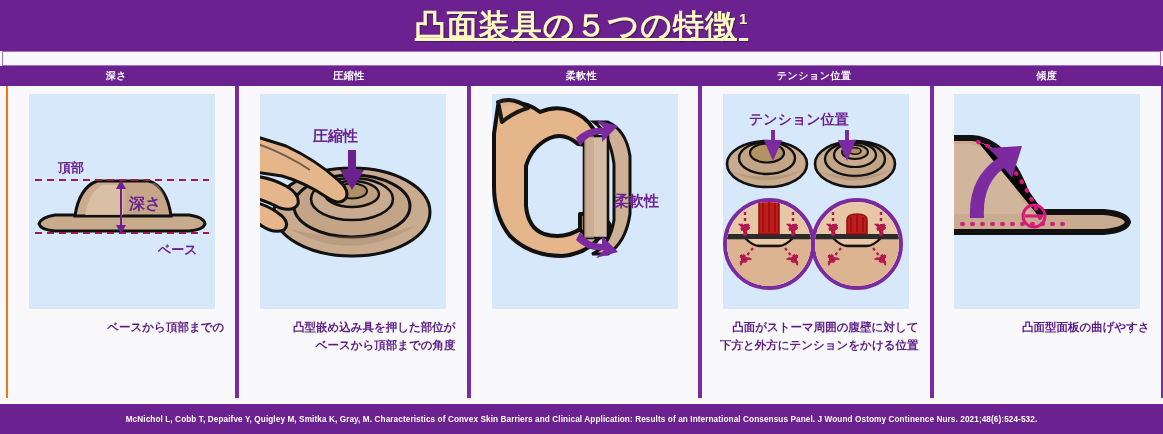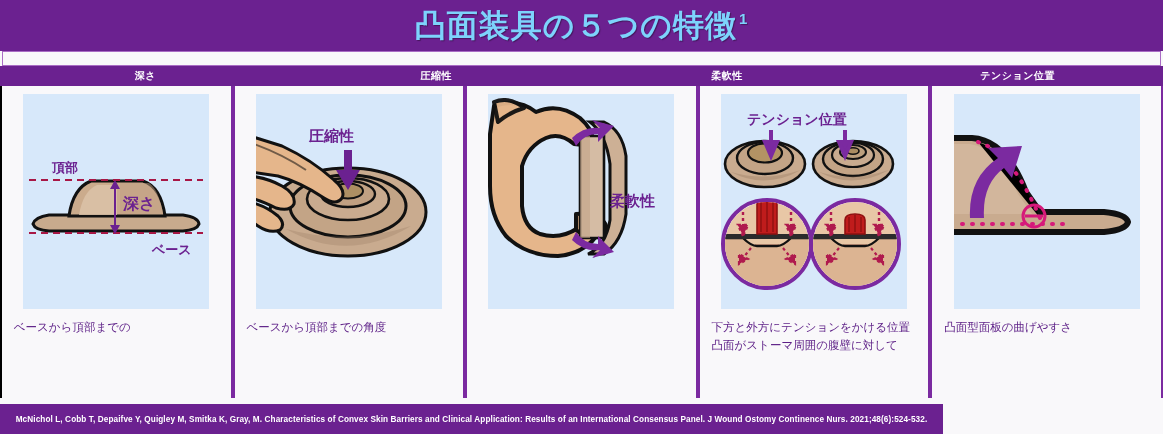--- a/index.html
+++ b/index.html
@@ -15,23 +15,24 @@
     box-sizing:border-box;
   }
 
   
   .title-band{
     position:absolute;left:0;top:0;width:1163px;height:51px;
     background:#6b2190;
     display:flex;align-items:center;justify-content:center;
   }
   .title-text{
-    color:#7dd3fc;font-size:31px;font-weight:bold;letter-spacing:1px;
+    color:#fef9c3;font-size:31px;font-weight:bold;letter-spacing:1px;
     text-shadow:1px 1px 1px rgba(0,0,0,.35);
     white-space:nowrap;
+    text-decoration:underline;
   }
   .title-text sup{font-size:15px;vertical-align:super;margin-left:2px;}
 
   
   .white-strip{
     position:absolute;left:2px;top:51px;width:1159px;height:15px;
     background:#f9f8fa;border:1px solid #a96cc4;box-sizing:border-box;
   }
 
   
@@ -50,33 +51,33 @@
     position:absolute;left:0;top:86px;width:1163px;height:312px;
     display:flex;
   }
   .col{
     flex:1 1 0;position:relative;
     background:#f9f8fa;
     border-left:2px solid #7b2aa0;border-right:2px solid #7b2aa0;
     box-sizing:border-box;
     display:flex;flex-direction:column;align-items:center;
   }
-  .col:first-child{border-left:2px solid #000000;}
+  .col:first-child{border-left:2px solid #f97316;margin-left:6px;}
   .art{
     width:186px;height:215px;margin-top:8px;
     background:#d7e8fa;position:relative;overflow:hidden;
   }
   .caption{
-    margin-top:10px;width:205px;text-align:left;
-    color:#5c1e86;font-size:11.5px;font-weight:normal;line-height:1.55;
+    margin-top:10px;width:205px;text-align:right;
+    color:#5c1e86;font-size:11.5px;font-weight:bold;line-height:1.55;
   }
 
   
   .footer{
-    position:absolute;left:0;top:404px;width:943px;height:30px;
+    position:absolute;left:0;top:404px;width:1163px;height:30px;
     background:#6b2190;display:flex;align-items:center;justify-content:center;
   }
   .footer-text{
     color:#ffffff;font-size:8.2px;font-weight:bold;letter-spacing:.1px;
     white-space:nowrap;
   }
 
   
   .lbl{position:absolute;color:#6b2190;font-weight:bold;white-space:nowrap;}
 
@@ -91,20 +92,21 @@
     <div class="title-text"><span>凸面装具の５つの特徴</span><sup>1</sup></div>
   </div>
 
   <div class="white-strip"></div>
 
   <div class="head-band">
     <div class="head-cell">深さ</div>
     <div class="head-cell">圧縮性</div>
     <div class="head-cell">柔軟性</div>
     <div class="head-cell">テンション位置</div>
+    <div class="head-cell">傾度</div>
   </div>
 
   <div class="cols">
 
     <div class="col">
       <div class="art">
         <svg width="186" height="215" viewBox="0 0 186 215">
 
           <g>
             <path d="M10 130 Q12 123 26 121 L160 121 Q175 123 176 130 Q174 136 160 137 L26 137 Q12 136 10 130 Z" fill="#c8aa8d" stroke="#111" stroke-width="3"></path>
@@ -150,20 +152,21 @@
           <path d="M-2 50 Q26 60 50 76" fill="none" stroke="#111" stroke-width="2" opacity=".55"></path>
 
           <g>
             <line x1="92" y1="56" x2="92" y2="83" stroke="#6b2190" stroke-width="8"></line>
             <polygon points="92,96 80,76 104,76" fill="#6b2190"></polygon>
           </g>
           <text x="53" y="47" fill="#6b2190" font-size="15" font-weight="bold" font-family="'Liberation Sans',sans-serif">圧縮性</text>
         </svg>
       </div>
       <div class="caption">
+        <div>凸型嵌め込み具を押した部位が</div>
         <div>ベースから頂部までの角度</div>
       </div>
     </div>
 
     <div class="col">
       <div class="art">
         <svg width="186" height="215" viewBox="0 0 186 215">
 
           <g fill="#e5b68b" stroke="#111" stroke-width="4" stroke-linejoin="round" stroke-linecap="round">
             <path d="M6 12 Q30 4 48 18 Q70 8 92 24 Q108 38 104 52 L86 50 Q72 38 58 44
@@ -266,22 +269,22 @@
             <g stroke="#b01a4e" stroke-width="2.2" stroke-dasharray="3 3" fill="#b01a4e">
               <line x1="118" y1="154" x2="110" y2="164"></line>
                 <polygon points="106,170 106,160 115,165"></polygon>
               <line x1="150" y1="154" x2="158" y2="164"></line>
                 <polygon points="162,170 162,160 153,165"></polygon>
             </g>
           </g>
         </svg>
       </div>
       <div class="caption">
+        <div>凸面がストーマ周囲の腹壁に対して</div>
         <div>下方と外方にテンションをかける位置</div>
-        <div>凸面がストーマ周囲の腹壁に対して</div>
       </div>
     </div>
 
     <div class="col">
       <div class="art">
         <svg width="186" height="215" viewBox="0 0 186 215">
 
           <path d="M-10 44 L18 44 Q52 46 72 98 L86 118 L150 118 Q172 120 174 128
                    Q172 136 150 138 L-10 138 Z" fill="#c9ab8f" stroke="#111" stroke-width="6" stroke-linejoin="round"></path>
           <path d="M-10 50 L16 50 Q46 54 64 100 L78 120 L-10 120 Z" fill="#d8c0a8" opacity=".55"></path>

